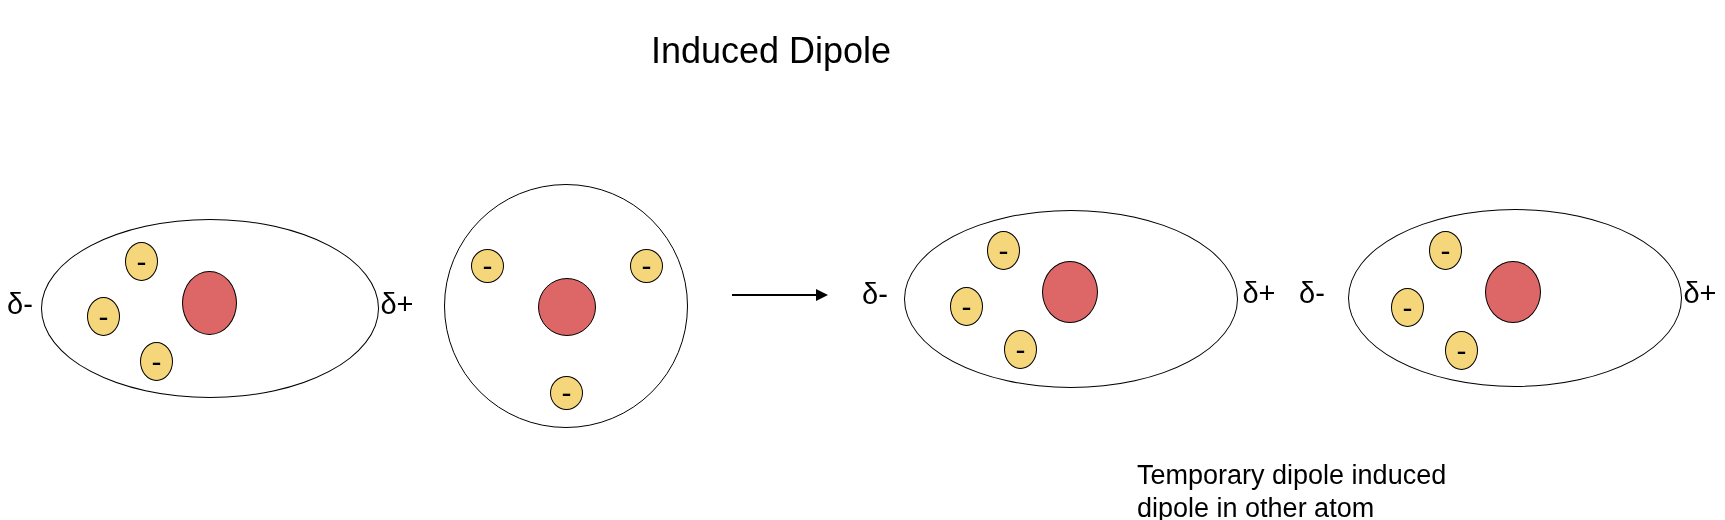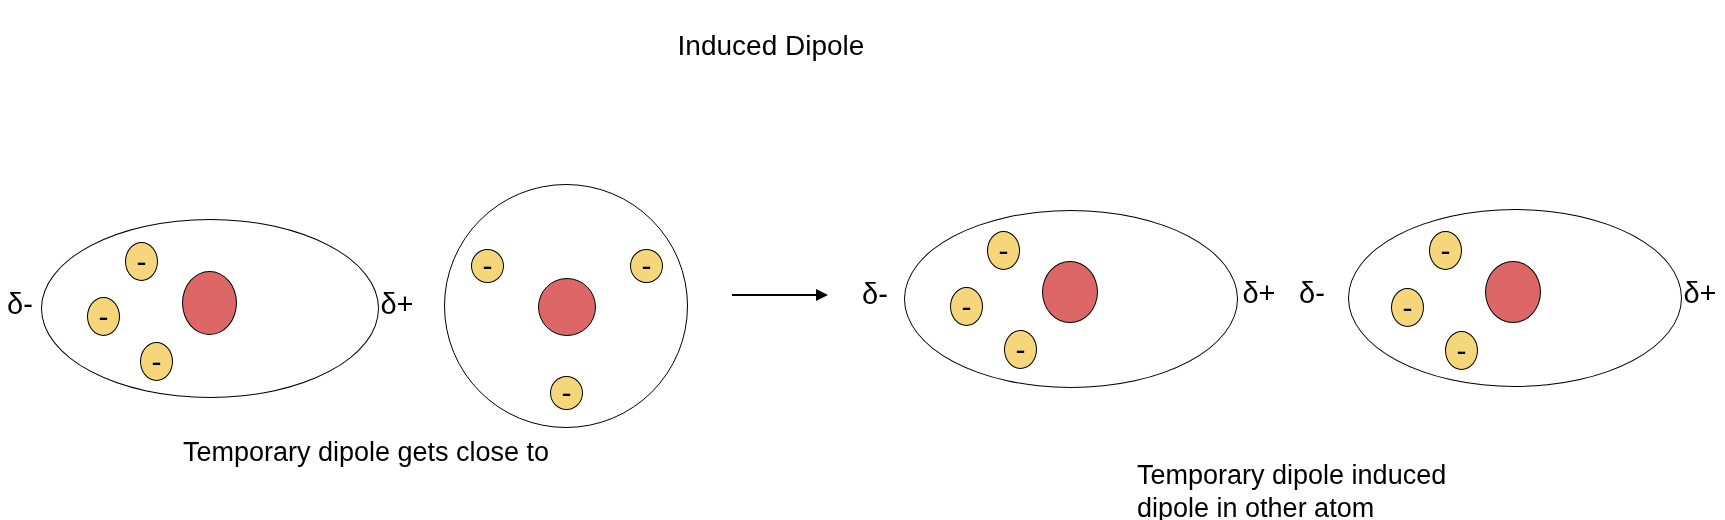--- a/index.html
+++ b/index.html
@@ -8,21 +8,21 @@
     background: var(--diagram-background, #ffffff);
     font-family: "Liberation Sans", sans-serif;
     color: var(--text-color, #000000);
     position: relative;
     overflow: hidden;
   }
   .title {
     position: absolute;
     top: 30px; left: 771px;
     transform: translateX(-50%);
-    font-size: 28px;
+    font-size: 36px;
     white-space: nowrap;
   }
   .atom-shell {
     position: absolute;
     border: 1.5px solid var(--outline, #000);
     border-radius: 50%;
     background: #ffffff;
   }
   .nucleus {
     position: absolute;
@@ -124,18 +124,17 @@
   </div>
 <div class="electron" style="left:1391px; top:288px; width:33px; height:39px;">
     <span>-</span>
   </div>
 <div class="electron" style="left:1445px; top:331px; width:33px; height:39px;">
     <span>-</span>
   </div>
 <span class="delta" style="left:1700px; top:293px;">δ+</span>
 
 <div class="caption caption-left">
-  <div>Temporary dipole gets close to</div>
 </div>
 <div class="caption caption-right">
   <div>Temporary dipole induced</div>
   <div>dipole in other atom</div>
 </div>
 
 </body></html>

